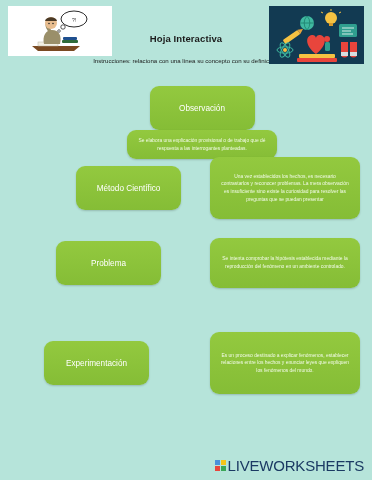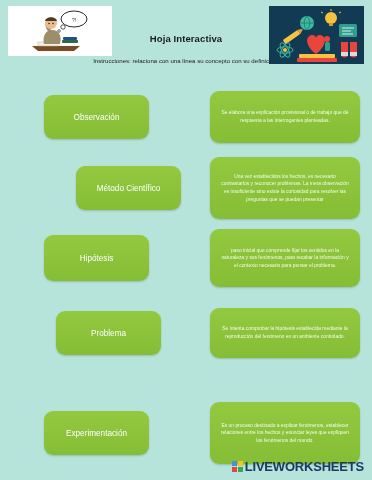--- a/index.html
+++ b/index.html
@@ -81,21 +81,21 @@
     align-items:center;
     justify-content:center;
     color:#f2fbe8;
     font-size:4.9px;
     line-height:1.55;
     text-align:center;
     padding:7px 10px;
   }
 
   
-  .row-1 { height:62px; margin-top:8px; }
+  .row-1 { height:62px; margin-top:8px;flex-direction:column; }
   .row-1 .term-box { height:44px; }
   .row-1 .def-box  { height:52px; }
 
   .row-2 { height:64px; margin-top:8px;margin-left:32px; }
   .row-2 .term-box { height:44px; }
   .row-2 .def-box  { height:62px; }
 
   .row-3 { height:64px; margin-top:6px; }
   .row-3 .term-box { height:46px; }
   .row-3 .def-box  { height:58px; }
@@ -122,22 +122,22 @@
     grid-template-columns:1fr 1fr;
     grid-template-rows:1fr 1fr;
     gap:1px;
   }
   .lw-mark i { display:block; }
   .lw-mark i:nth-child(1){ background:#4a90d9; }
   .lw-mark i:nth-child(2){ background:#f5c518; }
   .lw-mark i:nth-child(3){ background:#e8453c; }
   .lw-mark i:nth-child(4){ background:#3aa757; }
   .lw-text {
-    font-size:13px;
-    font-weight:bold;
+    font-size:15px;
+    font-weight:normal;
     color:#1b3a63;
     letter-spacing:-.2px;
   }
 </style>
 </head>
 <body>
 
 <div class="header">
 
   <div class="thumb-left">
@@ -225,24 +225,20 @@
   <div class="row row-1">
     <div class="term-box">Observación</div>
     <div class="def-box">Se elabora una explicación provisional o de trabajo que dé respuesta a las interrogantes planteadas.</div>
   </div>
 
   <div class="row row-2">
     <div class="term-box">Método Científico</div>
     <div class="def-box">Una vez establecidos los hechos, es necesario contrastarlos y reconocer problemas. La mera observación es insuficiente sino existe la curiosidad para resolver las preguntas que se puedan presentar</div>
   </div>
 
-  <div class="row row-3">
-    <div class="term-box">Hipótesis</div>
-    <div class="def-box">paso inicial que comprende fijar los sentidos en la naturaleza y sus fenómenos, para recabar la información y el contexto necesario para pensar el problema.</div>
-  </div>
 
   <div class="row row-4">
     <div class="term-box">Problema</div>
     <div class="def-box">Se intenta comprobar la hipótesis establecida mediante la reproducción del fenómeno en un ambiente controlado.</div>
   </div>
 
   <div class="row row-5">
     <div class="term-box">Experimentación</div>
     <div class="def-box">Es un proceso destinado a explicar fenómenos, establecer relaciones entre los hechos y enunciar leyes que expliquen los fenómenos del mundo.</div>
   </div>

